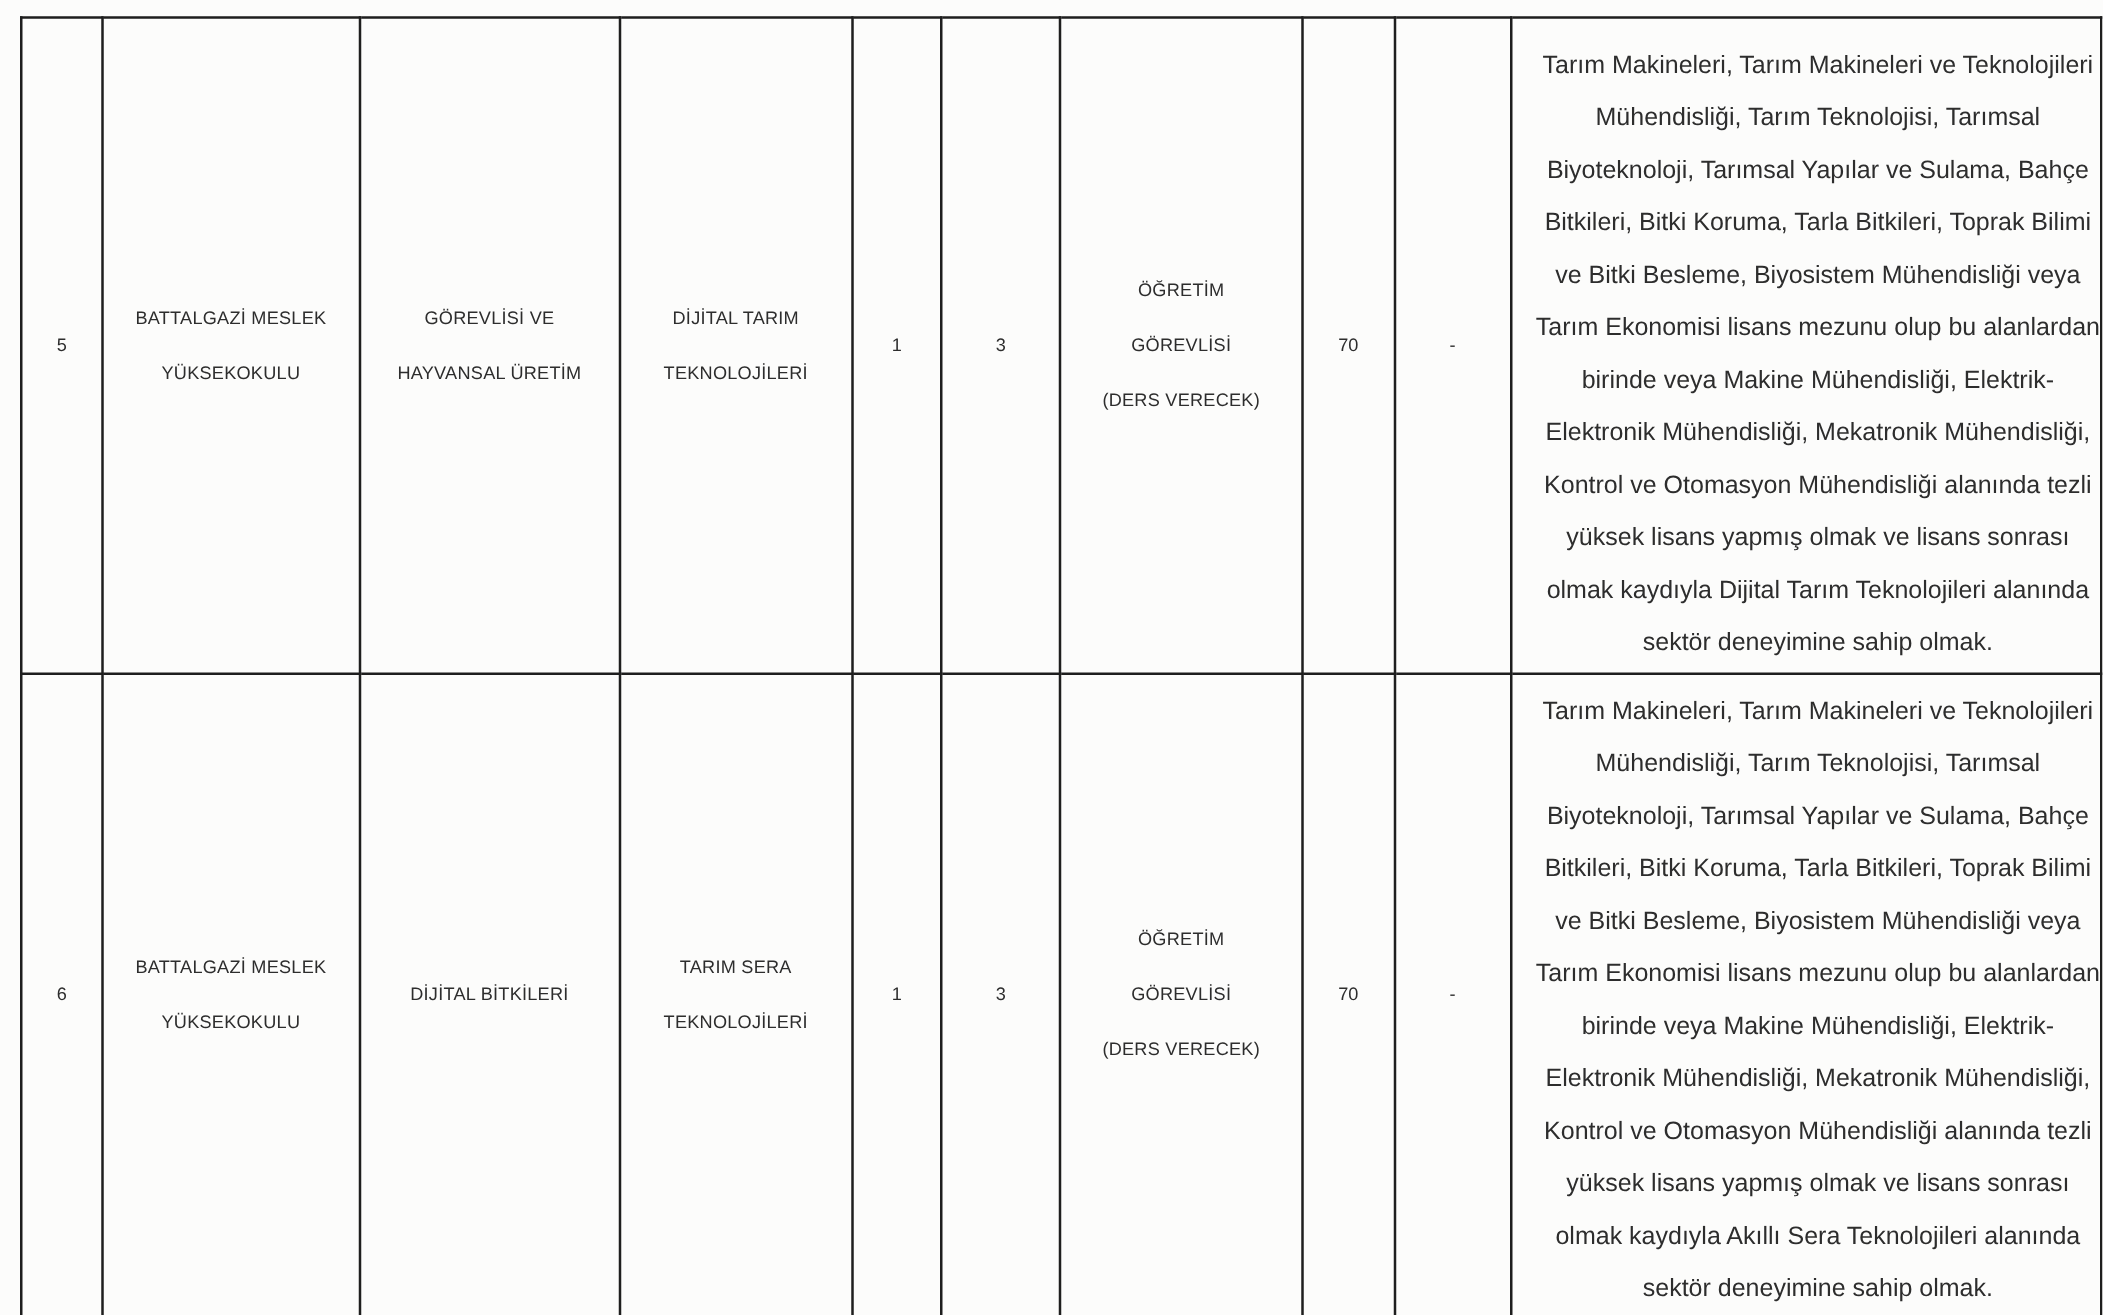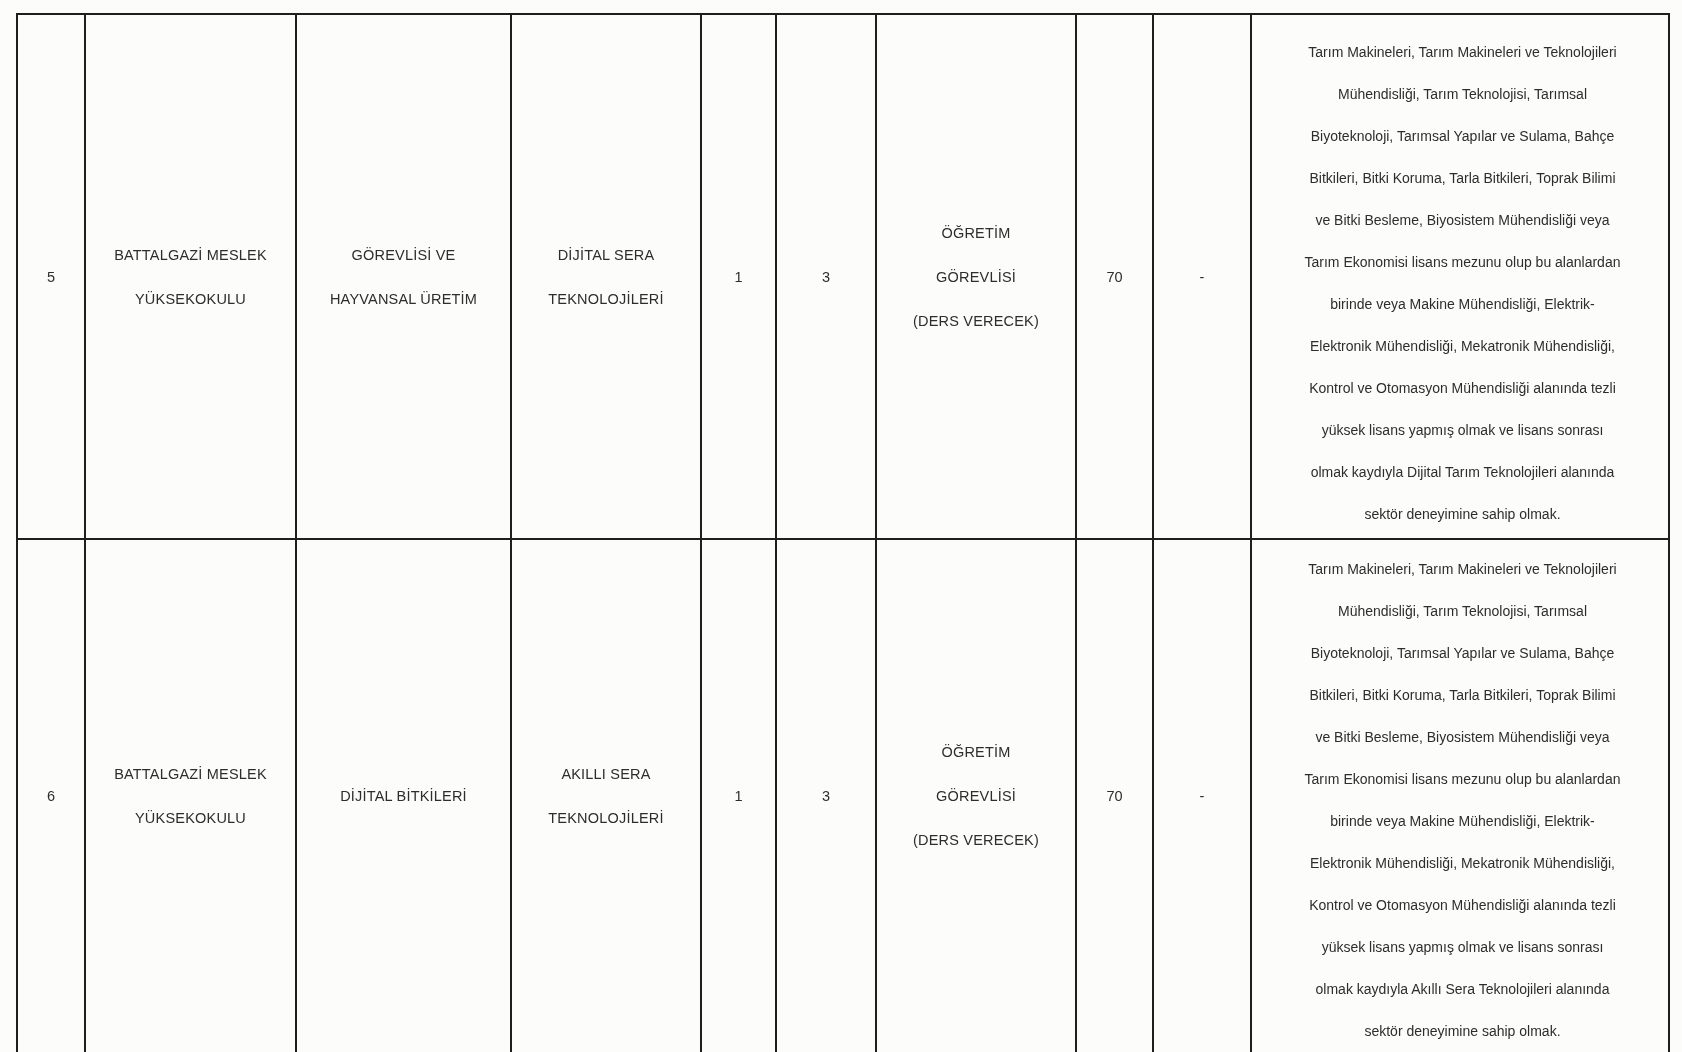--- a/index.html
+++ b/index.html
@@ -46,27 +46,27 @@
     font-size: 14.5px;
     line-height: 44px;
     letter-spacing: 0.2px;
     white-space: pre-line;
     border-radius: 20px;
   }
   .num {
     font-size: 14.5px;
   }
   td.desc {
-    font-size: 14px;
+    font-size: 20px;
     line-height: 42px;
     text-align: left;
     vertical-align: top;
     white-space: pre;
     color: #323232;
-    padding: 0 14px 0 19px;
+    padding: 0 0 0 19px;
   }
   tr.row-5 td.desc { padding-top: 13px; }
   tr.row-6 td.desc { padding-top: 7px; }
 </style>
 </head>
 <body>
 
 <div class="doc-canvas">
   <table class="listing">
     <colgroup>
@@ -81,21 +81,21 @@
         <col class="c9">
         <col class="c10">
     </colgroup>
     <tbody>
       <tr class="row-5">
         <td class="num">5</td>
         <td class="caps">BATTALGAZİ MESLEK
 YÜKSEKOKULU</td>
         <td class="caps">GÖREVLİSİ VE
 HAYVANSAL ÜRETİM</td>
-        <td class="caps">DİJİTAL SERA
+        <td class="caps">DİJİTAL TARIM
 TEKNOLOJİLERİ</td>
         <td class="num">1</td>
         <td class="num">3</td>
         <td class="caps">ÖĞRETİM
 GÖREVLİSİ
 (DERS VERECEK)</td>
         <td class="num">70</td>
         <td class="num">-</td>
         <td class="desc">Tarım Makineleri, Tarım Makineleri ve Teknolojileri
 Mühendisliği, Tarım Teknolojisi, Tarımsal
@@ -108,21 +108,21 @@
 Kontrol ve Otomasyon Mühendisliği alanında tezli
 yüksek lisans yapmış olmak ve lisans sonrası
 olmak kaydıyla Dijital Tarım Teknolojileri alanında
 sektör deneyimine sahip olmak.</td>
       </tr>
       <tr class="row-6">
         <td class="num">6</td>
         <td class="caps">BATTALGAZİ MESLEK
 YÜKSEKOKULU</td>
         <td class="caps">DİJİTAL BİTKİLERİ</td>
-        <td class="caps">AKILLI SERA
+        <td class="caps">TARIM SERA
 TEKNOLOJİLERİ</td>
         <td class="num">1</td>
         <td class="num">3</td>
         <td class="caps">ÖĞRETİM
 GÖREVLİSİ
 (DERS VERECEK)</td>
         <td class="num">70</td>
         <td class="num">-</td>
         <td class="desc">Tarım Makineleri, Tarım Makineleri ve Teknolojileri
 Mühendisliği, Tarım Teknolojisi, Tarımsal

